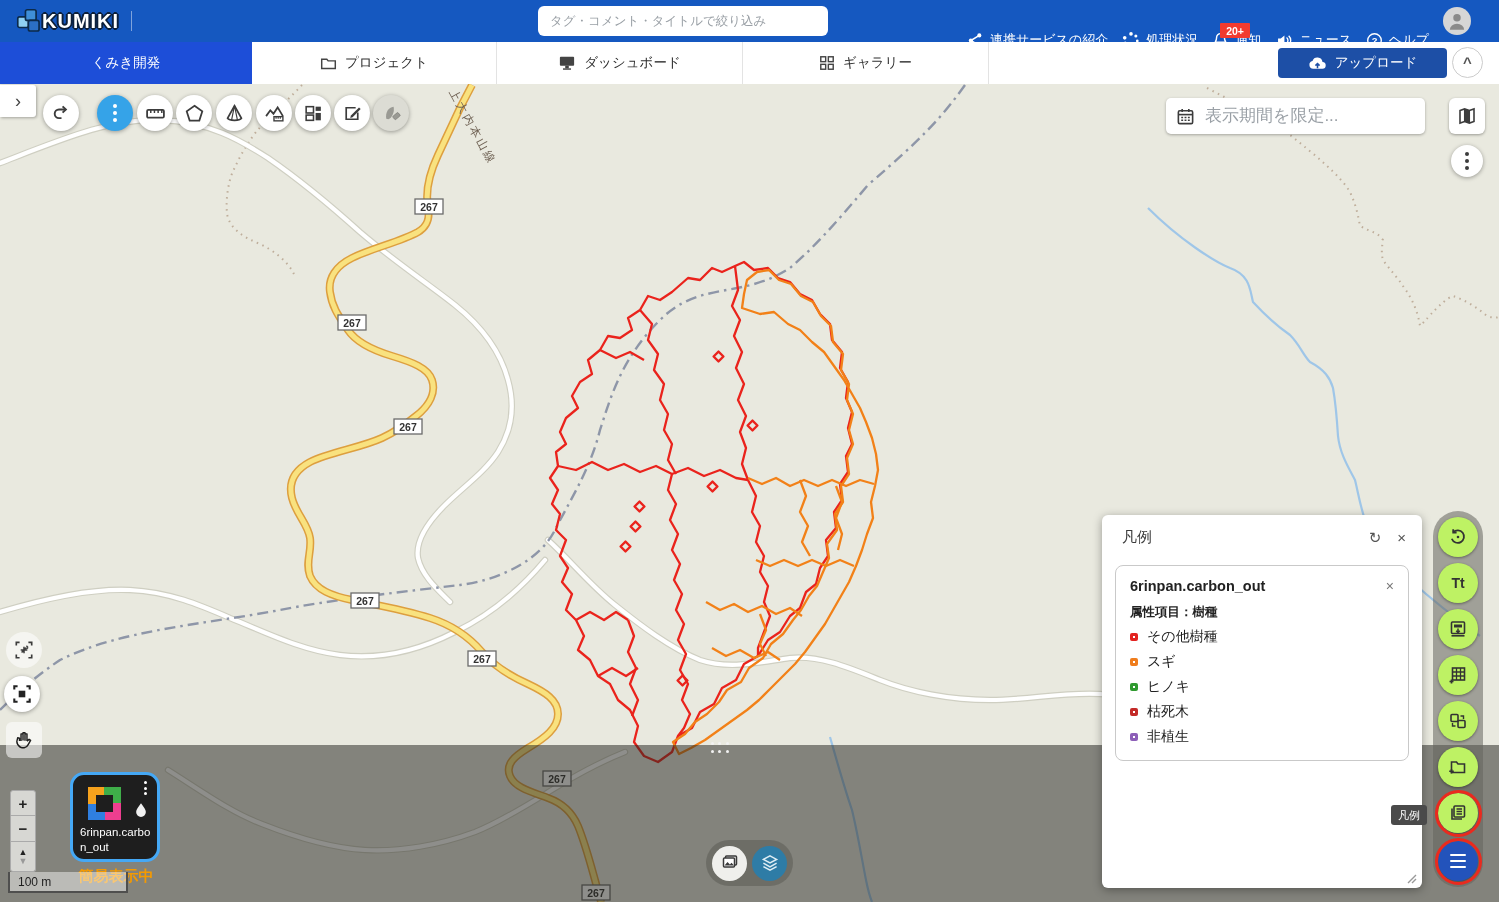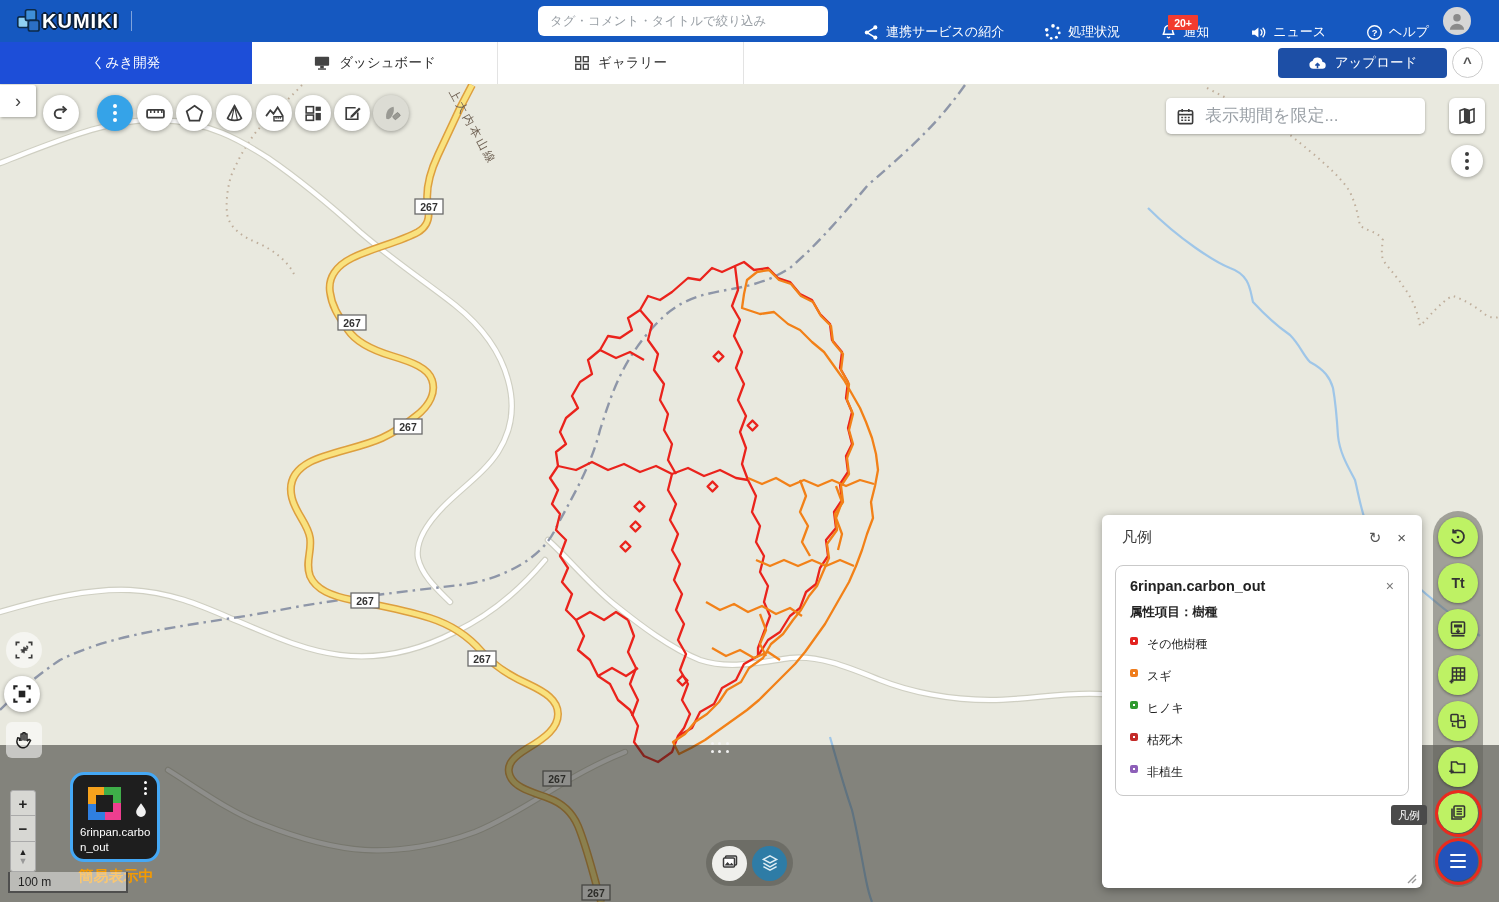--- a/index.html
+++ b/index.html
@@ -8,21 +8,21 @@
   .stage { position:relative; width:1499px; height:902px; overflow:hidden; background:#e9e9df; }
 
   
   .hdr { position:absolute; top:0; left:0; width:100%; height:42px; background:#1558c0; display:flex; align-items:center; color:#fff; z-index:20; }
   .logo-wrap { display:flex; align-items:center; padding-left:16px; }
   .logo-text { font-size:20px; font-weight:bold; letter-spacing:1px; color:#fff;
     text-shadow:-2px 0 #0c1f3a,2px 0 #0c1f3a,0 -2px #0c1f3a,0 2px #0c1f3a,-1px -1px #0c1f3a,1px 1px #0c1f3a,-1px 1px #0c1f3a,1px -1px #0c1f3a; }
   .hdr-divider { width:1px; height:20px; background:rgba(255,255,255,.45); margin-left:12px; }
   .hdr-search { position:absolute; left:538px; top:6px; width:290px; height:30px; border:none; border-radius:6px; padding:0 12px; font-size:12.5px; color:#333; outline:none; }
   .hdr-search::placeholder { color:#9aa0a6; }
-  .hdr-nav { position:absolute; right:70px; top:8px; height:48px; display:flex; align-items:center; gap:40px; }
+  .hdr-nav { position:absolute; right:70px; top:16px; height:48px; display:flex; align-items:center; gap:14px; }
   .hdr-item { display:flex; align-items:center; gap:6px; font-size:13px; cursor:pointer; position:relative; white-space:nowrap; }
   .badge { position:absolute; top:-8px; left:8px; background:#f23b2f; color:#fff; font-size:10.5px; font-weight:bold; border-radius:1px; padding:1.5px 6px; }
   .avatar { position:absolute; right:28px; top:7px; width:28px; height:28px; border-radius:50%; background:#d6d6d6; display:flex; align-items:center; justify-content:center; cursor:pointer; }
 
   
   .tabbar { position:absolute; top:42px; left:0; width:100%; height:42px; background:#fff; display:flex; z-index:20; }
   .tab { height:42px; display:flex; align-items:center; justify-content:center; gap:8px; font-size:13.5px; color:#2e2e2e; border-right:1px solid #e3e3e3; cursor:pointer; background:#fff; }
   .tab.active { background:#1d4ed8; color:#fff; border-right:none; }
   .upload-btn { position:absolute; left:1278px; top:6px; width:169px; height:30px; background:#1d4fa6; color:#fff; border:none; border-radius:4px; font-size:13.5px; display:flex; align-items:center; justify-content:center; gap:8px; cursor:pointer; }
   .collapse-btn { position:absolute; left:1452px; top:5px; width:31px; height:31px; border-radius:50%; background:#fff; border:1px solid #ccc; color:#555; font-size:15px; font-weight:bold; display:flex; align-items:center; justify-content:center; cursor:pointer; }
@@ -85,21 +85,21 @@
   .legend-head { display:flex; align-items:center; padding:13px 16px 10px 20px; }
   .legend-title { font-size:15px; color:#3c3c3c; flex:1; }
   .legend-head .hicon { color:#555; font-size:15px; margin-left:16px; cursor:pointer; }
   .legend-card { margin:8px 13px; border:1px solid #c9c9c9; border-radius:8px; padding:12px 14px 14px; }
   .legend-card-head { display:flex; align-items:center; }
   .legend-layer-name { font-size:14.5px; font-weight:bold; color:#222; flex:1; }
   .legend-card-head .hicon { color:#777; font-size:14px; cursor:pointer; }
   .legend-attr { font-size:12.5px; font-weight:bold; color:#222; margin-top:10px; }
   .legend-item { display:flex; align-items:center; gap:9px; margin-top:7px; }
   .swatch { width:8px; height:8px; border:3.5px solid #000; border-radius:2px; background:#fff; }
-  .legend-item span { font-size:12px; color:#222;margin-top:8px; }
+  .legend-item span { font-size:14px; color:#222; }
   .legend-resize { position:absolute; right:5px; bottom:4px; width:12px; height:12px; cursor:nwse-resize; }
 
   .attrib { position:absolute; right:0; top:801px; background:rgba(255,255,255,.75); color:#222; font-size:12px; padding:1px 6px 2px; z-index:5; white-space:nowrap; }
 
   svg.ic { display:block; }
 </style>
 </head>
 <body>
 
 <div class="stage">
@@ -166,20 +166,26 @@
       <svg class="ic" width="22" height="22" viewBox="0 0 20 20">
         <circle cx="10" cy="7" r="3.4" fill="#8a8a8a"></circle>
         <path d="M3.5 18 a6.5 5.5 0 0 1 13 0 Z" fill="#8a8a8a"></path>
       </svg>
     </div>
   </div>
 
   <div class="tabbar">
     <div class="tab active" style="width:252px">
       <span>くみき開発</span>
+    </div>
+    <div class="tab" style="width:245px">
+      <svg class="ic" width="17" height="16" viewBox="0 0 20 18">
+        <path d="M2 4.5 h6 l1.6 2 H18 v9 H2 Z" fill="none" stroke="#444" stroke-width="1.7"></path>
+      </svg>
+      <span>プロジェクト</span>
     </div>
     <div class="tab" style="width:246px">
       <svg class="ic" width="18" height="16" viewBox="0 0 20 18">
         <rect x="2" y="2" width="16" height="10" rx="1" fill="#444"></rect>
         <rect x="8" y="12" width="4" height="3" fill="#444"></rect>
         <rect x="5.5" y="15" width="9" height="1.6" fill="#444"></rect>
       </svg>
       <span>ダッシュボード</span>
     </div>
     <div class="tab" style="width:246px">

